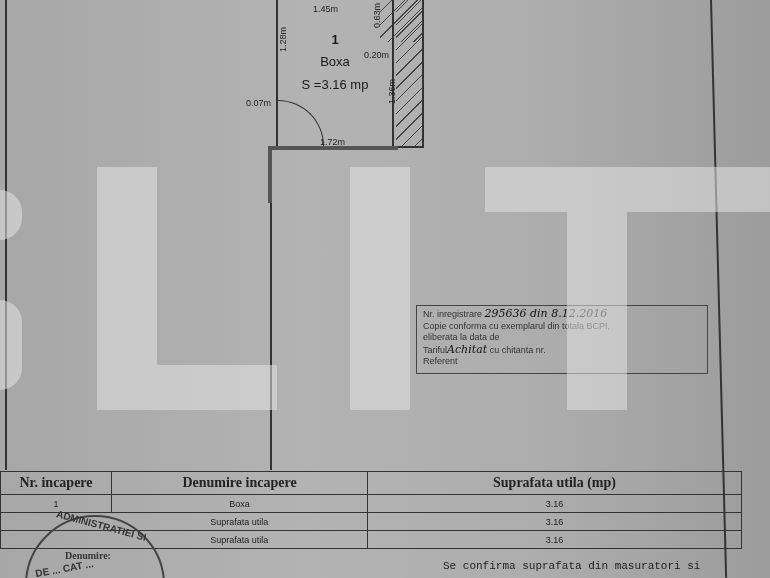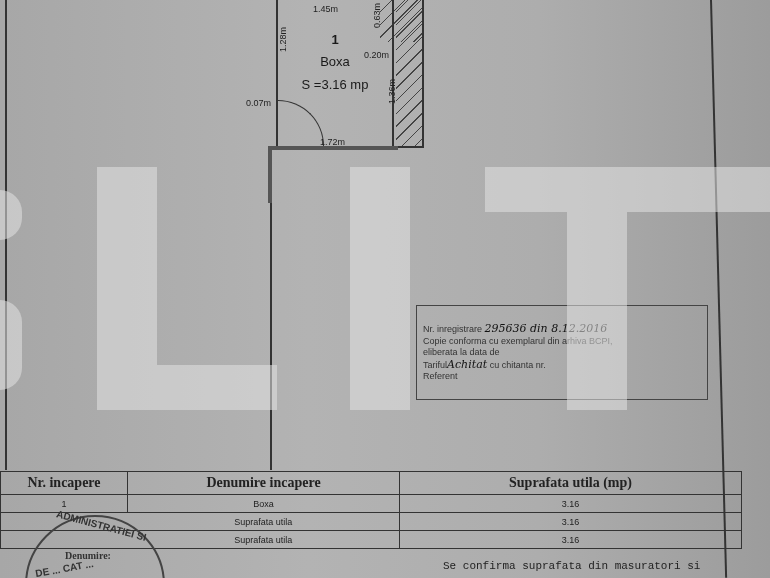--- a/index.html
+++ b/index.html
@@ -8,24 +8,24 @@
   .vline{position:absolute;background:#333;}
   .room{position:absolute;left:276px;top:0;width:118px;height:148px;border:2px solid #333;border-top:none;box-sizing:border-box;}
   .hatch{position:absolute;left:396px;top:0;width:28px;height:148px;border-right:2px solid #333;border-bottom:2px solid #333;box-sizing:border-box;
     background:repeating-linear-gradient(135deg,transparent 0 8px,#444 8px 9px);}
   .hatch-top{position:absolute;left:380px;top:0;width:44px;height:42px;background:repeating-linear-gradient(135deg,transparent 0 8px,#444 8px 9px);}
   .dim{position:absolute;font-size:9px;color:#222;}
   .dim.v{transform:rotate(-90deg);transform-origin:left top;}
   .room-label{position:absolute;font-size:13px;color:#1a1a1a;text-align:center;}
   .door{position:absolute;left:278px;top:100px;width:46px;height:46px;border-top-right-radius:46px;border-top:1.5px solid #333;border-right:1.5px solid #333;box-sizing:border-box;}
   .wm{position:absolute;background:rgba(225,225,225,0.55);}
-  .stamp{position:absolute;left:416px;top:305px;width:292px;height:95px;border:1.5px solid #444;font-size:9px;color:#333;padding:17px 6px;box-sizing:border-box;line-height:11.5px;}
+  .stamp{position:absolute;left:416px;top:305px;width:292px;height:69px;border:1.5px solid #444;font-size:9px;color:#333;padding:2px 6px;box-sizing:border-box;line-height:11.5px;}
   .stamp .hand{font-family:"DejaVu Serif",serif;font-style:italic;color:#111;font-size:11px;}
   table.tab{position:absolute;left:0;top:471px;width:742px;border-collapse:collapse;font-size:9px;color:#222;}
-  table.tab td,table.tab th{border:1.5px solid #333;height:17px;padding:0 8px;text-align:center;}
+  table.tab td,table.tab th{border:1.5px solid #333;height:17px;padding:0 0;text-align:center;}
   table.tab th{font-family:"Liberation Serif",serif;font-size:14px;font-weight:bold;height:22px;}
   .note{position:absolute;left:443px;top:560px;font-family:Liberation Mono, monospace;font-size:11px;color:#222;}
   .seal{position:absolute;left:25px;top:515px;width:140px;height:140px;border:2px solid #444;border-radius:50%;box-sizing:border-box;}
   .seal-text{position:absolute;font-size:10px;color:#333;font-weight:bold;}
 </style>
 </head>
 <body>
 
 <div class="page">
 
@@ -47,21 +47,21 @@
   <span class="dim v" style="left:387px;top:104px;">1.36m</span>
   <span class="dim" style="left:246px;top:98px;">0.07m</span>
   <span class="dim" style="left:320px;top:137px;">1.72m</span>
 
   <div class="room-label" style="left:320px;top:32px;width:30px;font-weight:bold;">1</div>
   <div class="room-label" style="left:305px;top:54px;width:60px;">Boxa</div>
   <div class="room-label" style="left:285px;top:77px;width:100px;">S =3.16 mp</div>
 
   <div class="stamp">
     <div><span>Nr. inregistrare</span> <span class="hand">295636 din 8.12.2016</span></div>
-    <div>Copie conforma cu exemplarul din arhiva BCPI,</div>
+    <div>Copie conforma cu exemplarul din totala BCPI,</div>
     <div>eliberata la data de</div>
     <div><span>Tariful</span><span class="hand">Achitat</span> <span>cu chitanta nr.</span></div>
     <div>Referent</div>
   </div>
 
   <div class="wm" style="left:0;top:190px;width:22px;height:50px;border-radius:0 25px 25px 0;"></div>
   <div class="wm" style="left:0;top:300px;width:22px;height:90px;border-radius:0 45px 45px 0;"></div>
   <div class="wm" style="left:97px;top:167px;width:60px;height:243px;"></div>
   <div class="wm" style="left:157px;top:365px;width:120px;height:45px;"></div>
   <div class="wm" style="left:350px;top:167px;width:60px;height:243px;"></div>

